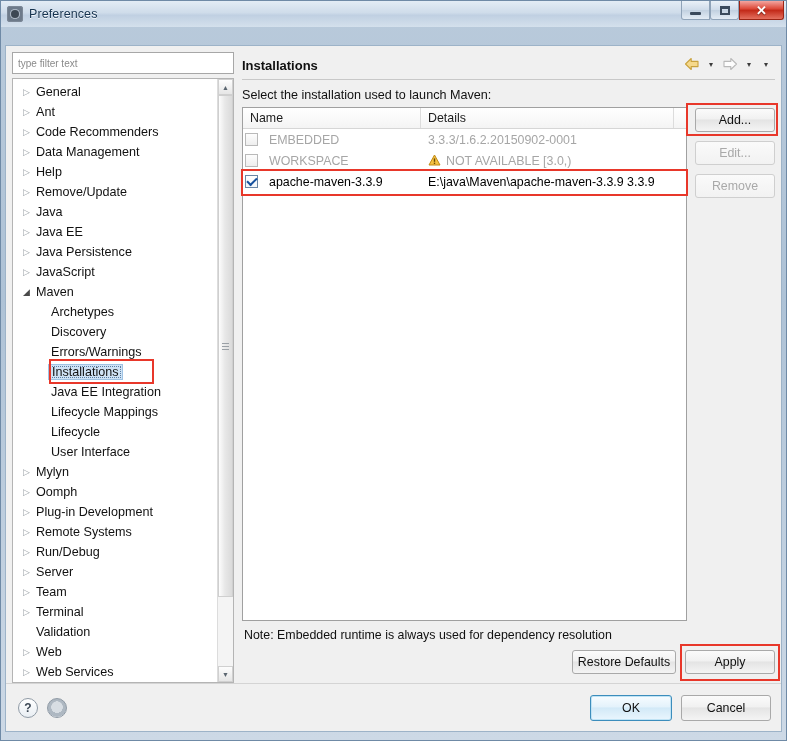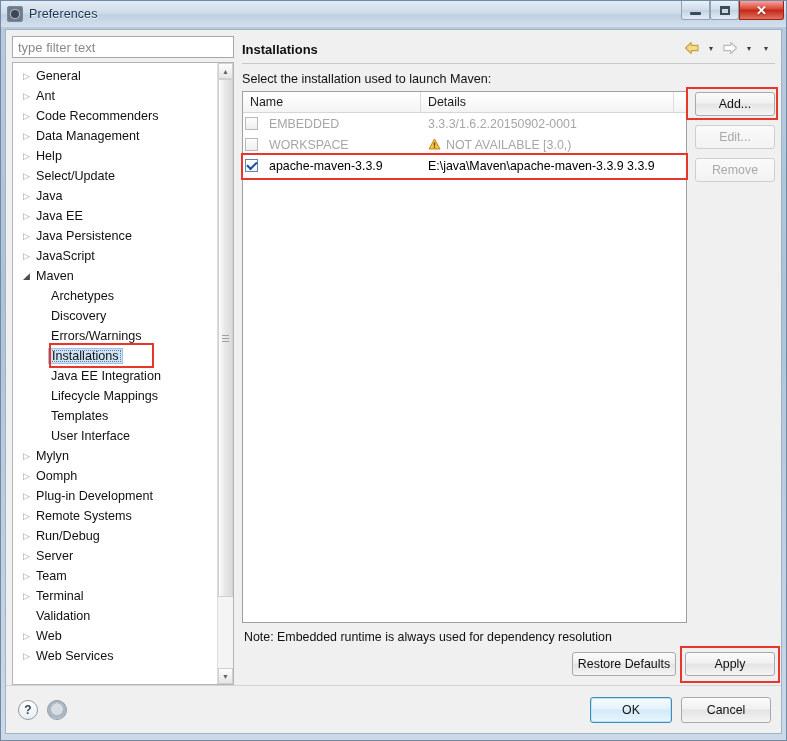--- a/index.html
+++ b/index.html
@@ -11,21 +11,21 @@
     overflow: hidden;
   }
 
   
   #window {
     position: absolute;
     left: 0; top: 0;
     width: 787px; height: 741px;
     background: linear-gradient(180deg,#b9cadb 0%,#aec2d6 40%,#cdd9e6 100%);
     border: 1px solid #6f8aa6;
-    display: flex; flex-direction: column;
+    display: flex; flex-direction: column; gap: 16px;
   }
 
   
   #titlebar {
     height: 26px; min-height: 26px;
     display: flex; align-items: center;
     padding-left: 6px;
     position: relative;
     background: linear-gradient(180deg,#e3ecf5 0%,#cfdcea 45%,#c0d0e2 55%,#d4e0ec 100%);
   }
@@ -92,21 +92,21 @@
     width: 222px; min-width: 222px;
     display: flex; flex-direction: column;
     min-height: 0;
   }
   #filterbox {
     height: 22px;
     border: 1px solid #a7a7a7;
     background: #fff;
     display: flex; align-items: center;
     padding: 0 5px;
-    font-size: 13px;
+    font-size: 10px;
     color: #8a8a8a;
     margin-bottom: 4px;
   }
   #treewrap {
     flex: 1;
     border: 1px solid #b4b4b4;
     background: #fff;
     display: flex;
     min-height: 0;
     position: relative;
@@ -358,21 +358,21 @@
               <div class="tnode">
                 <span class="tarrow">▷</span>
                 <span class="tlabel">Data Management</span>
               </div>
               <div class="tnode">
                 <span class="tarrow">▷</span>
                 <span class="tlabel">Help</span>
               </div>
               <div class="tnode">
                 <span class="tarrow">▷</span>
-                <span class="tlabel">Select/Update</span>
+                <span class="tlabel">Remove/Update</span>
               </div>
               <div class="tnode">
                 <span class="tarrow">▷</span>
                 <span class="tlabel">Java</span>
               </div>
               <div class="tnode">
                 <span class="tarrow">▷</span>
                 <span class="tlabel">Java EE</span>
               </div>
               <div class="tnode">
@@ -400,21 +400,21 @@
                 <span class="tlabel">Installations</span>
               </div>
               <div class="redbox" style="left: 36px; top: 280px; width: 105px; height: 25px;"></div>
               <div class="tnode child leaf">
                 <span class="tlabel">Java EE Integration</span>
               </div>
               <div class="tnode child leaf">
                 <span class="tlabel">Lifecycle Mappings</span>
               </div>
               <div class="tnode child leaf">
-                <span class="tlabel">Templates</span>
+                <span class="tlabel">Lifecycle</span>
               </div>
               <div class="tnode child leaf">
                 <span class="tlabel">User Interface</span>
               </div>
               <div class="tnode">
                 <span class="tarrow">▷</span>
                 <span class="tlabel">Mylyn</span>
               </div>
               <div class="tnode">
                 <span class="tarrow">▷</span>

